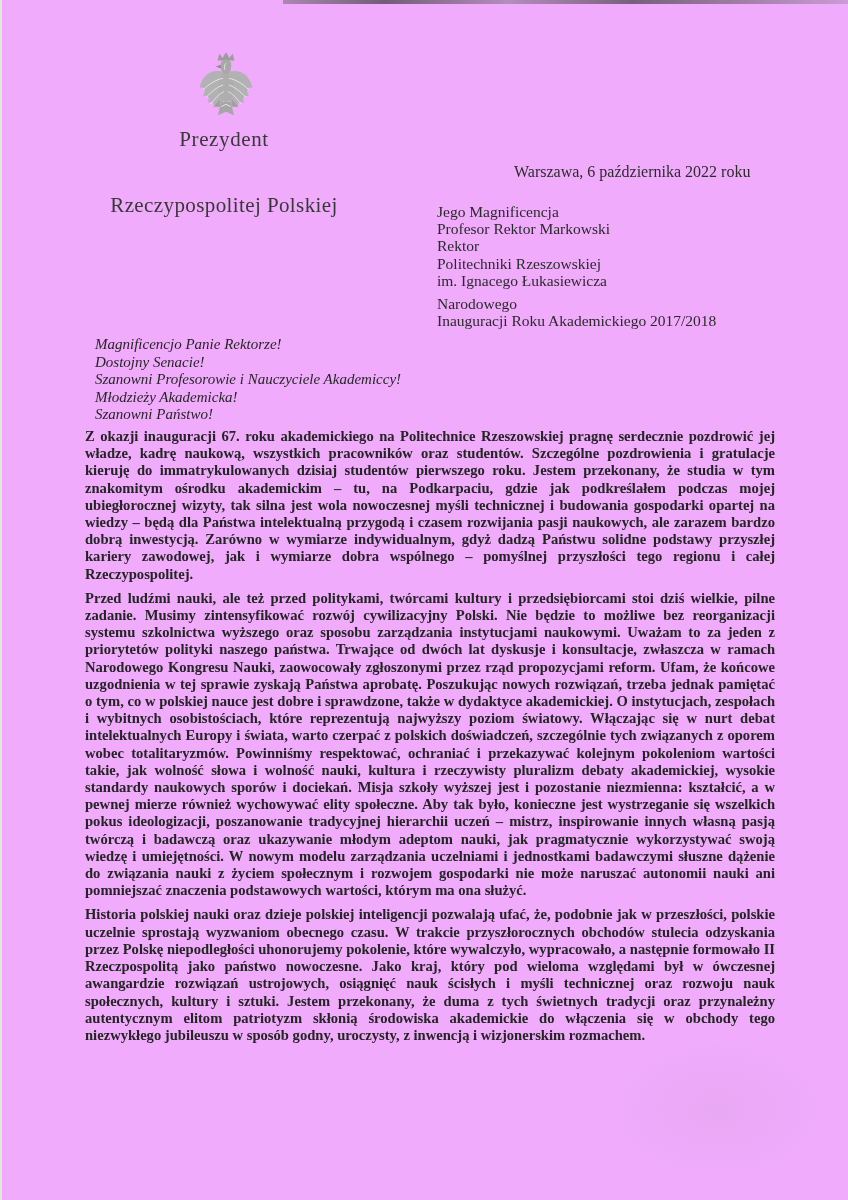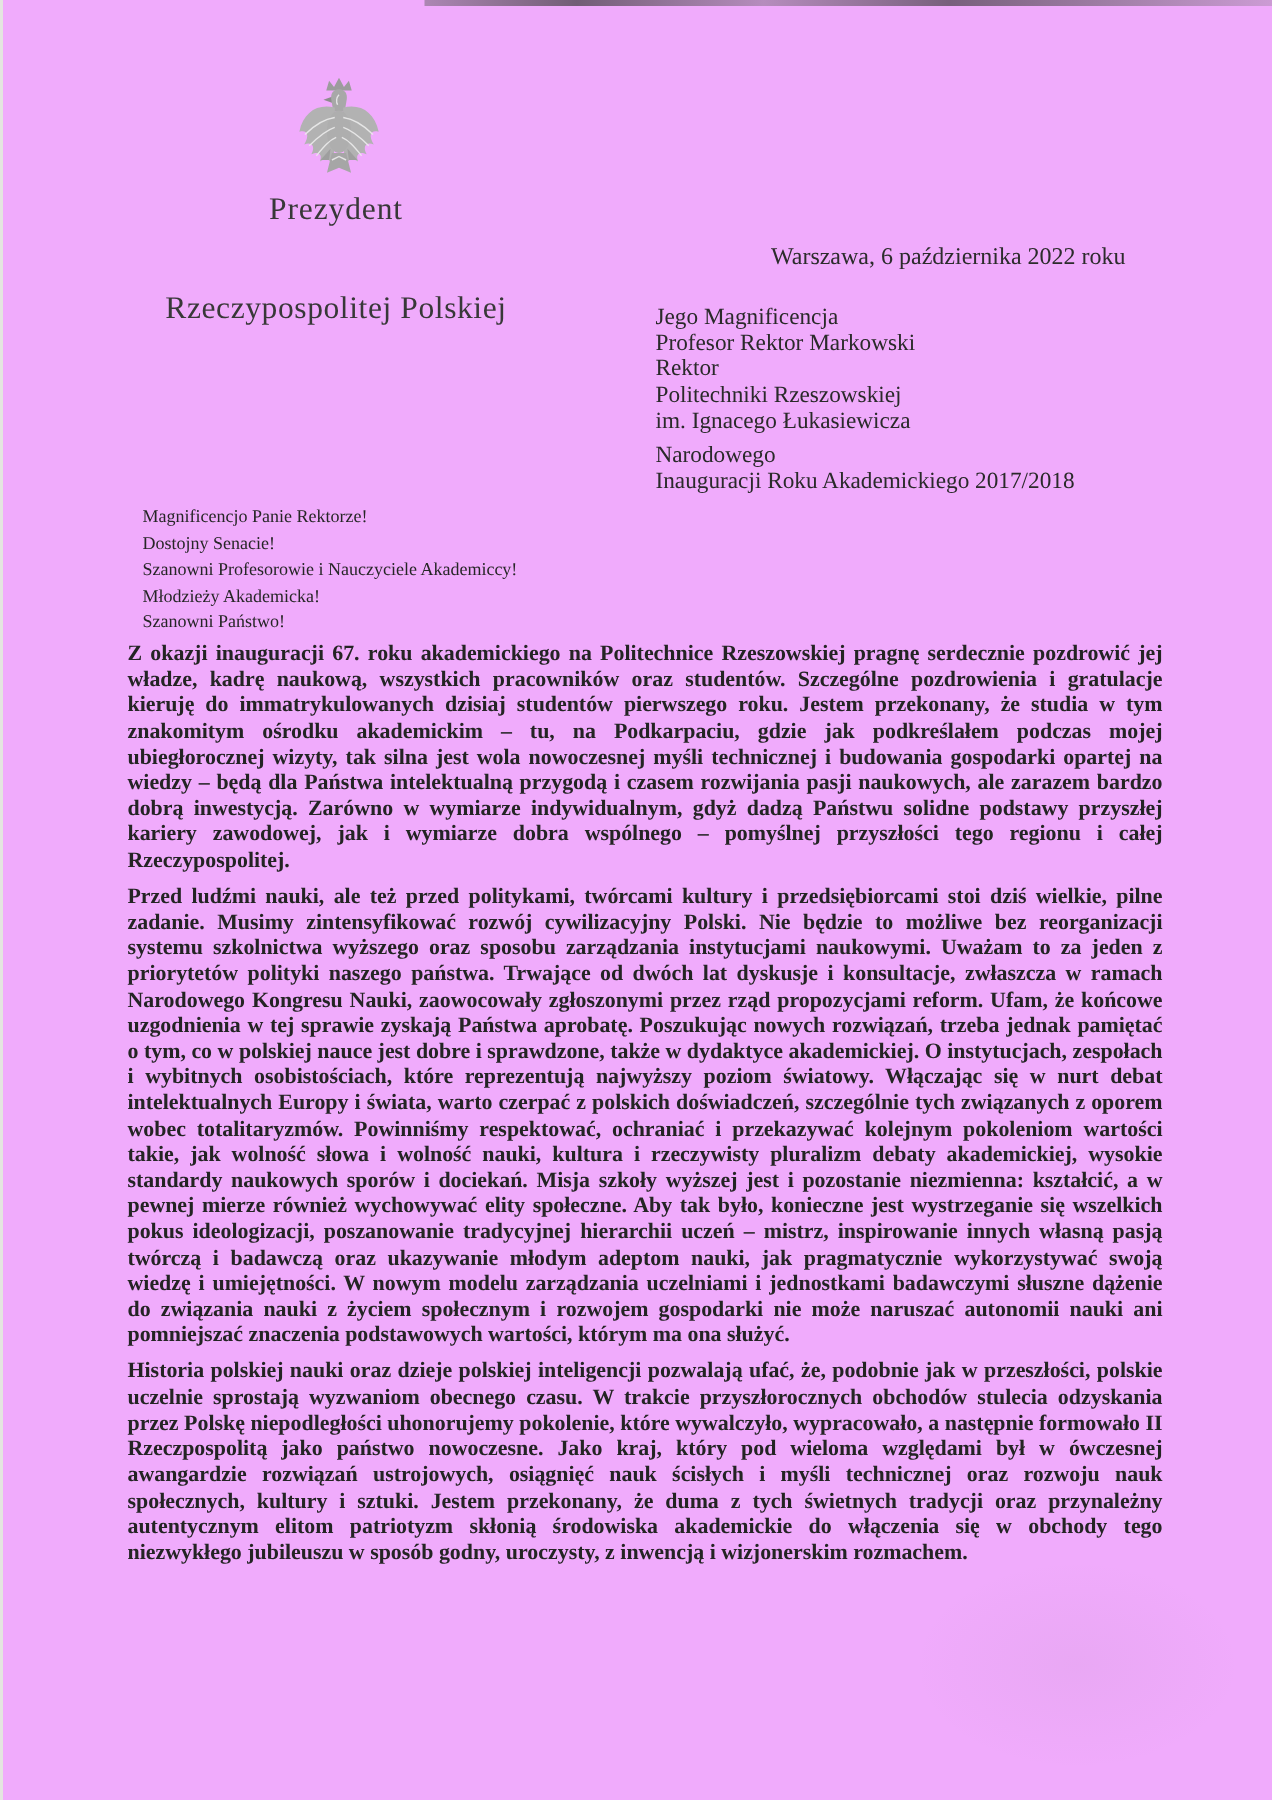--- a/index.html
+++ b/index.html
@@ -46,21 +46,21 @@
   }
   
   .recipient{
     position:absolute;left:437px;top:203px;
     font-size:15.5px;line-height:17.2px;color:#2a2a2a;
   }
   .recipient-secondary{margin-top:6px;}
   
   .salutation{
     position:absolute;left:95px;top:336px;
-    font-size:12px;line-height:17.6px;color:#262626;
+    font-size:15px;line-height:17.6px;color:#262626;font-style:italic;
   }
   
   .letter-body{
     position:absolute;left:85px;top:428px;width:690px;
     font-size:14.6px;line-height:17.2px;color:#242424;
     text-align:justify;
   }
   .letter-body p{margin:0 0 7px 0;font-weight:bold;}
   .letter-body p:last-child{margin-bottom:0;}
 </style>

